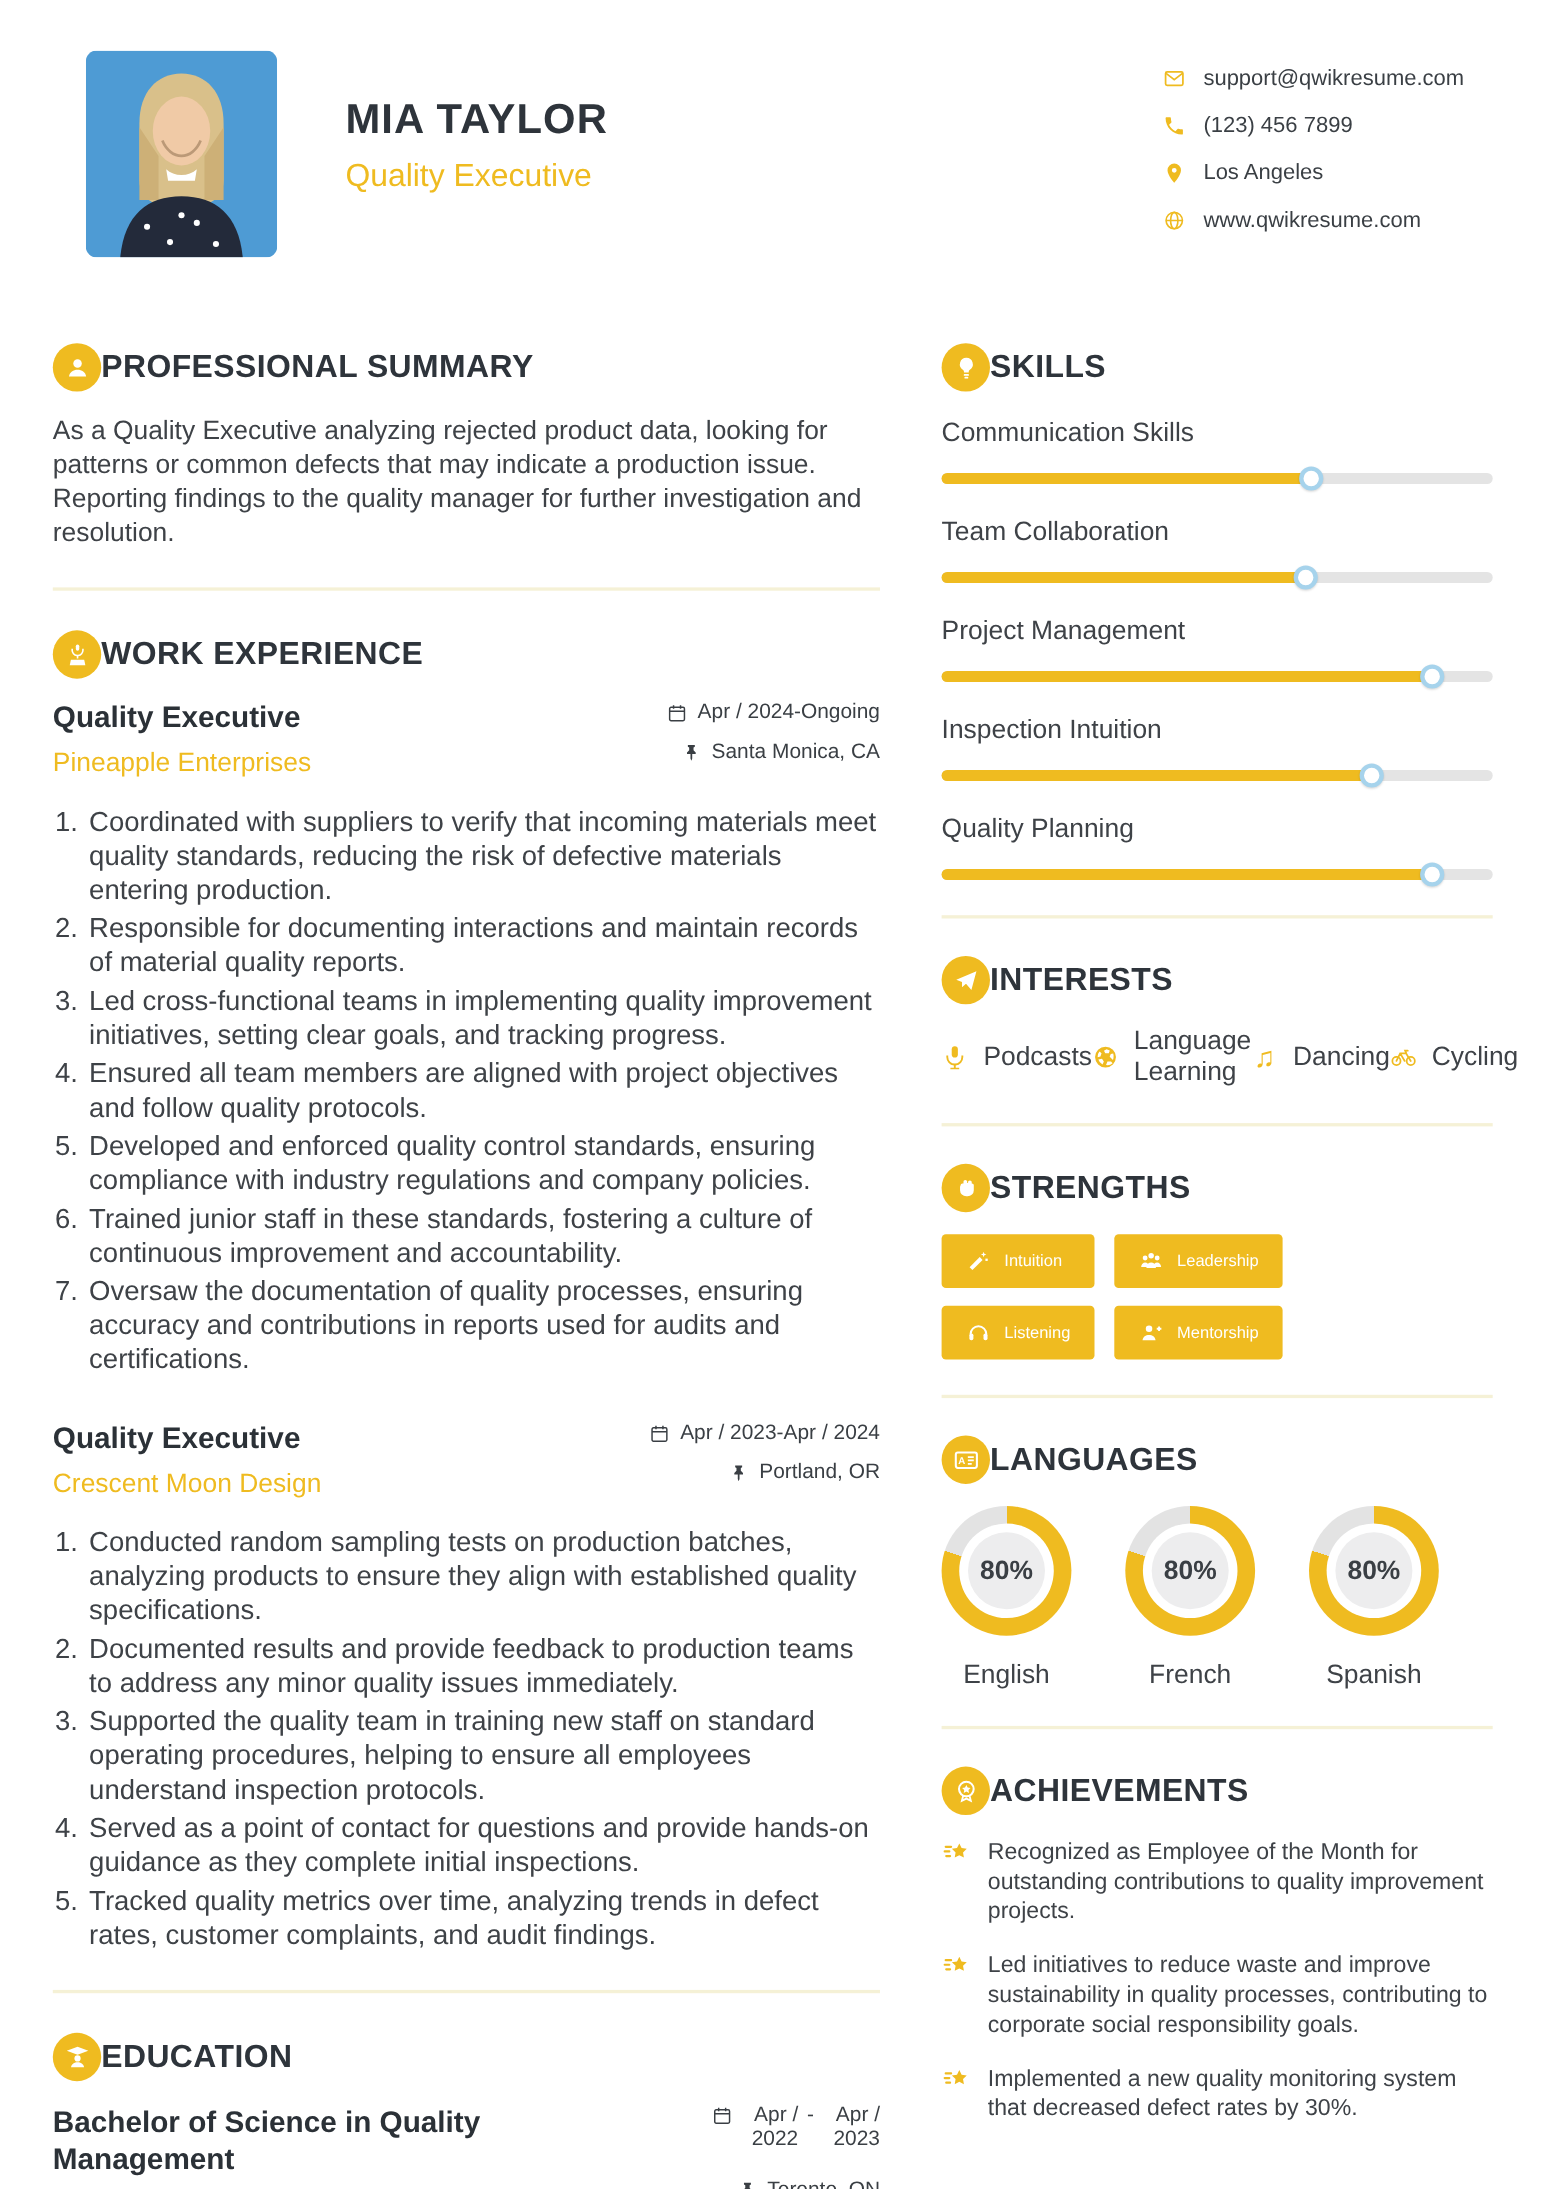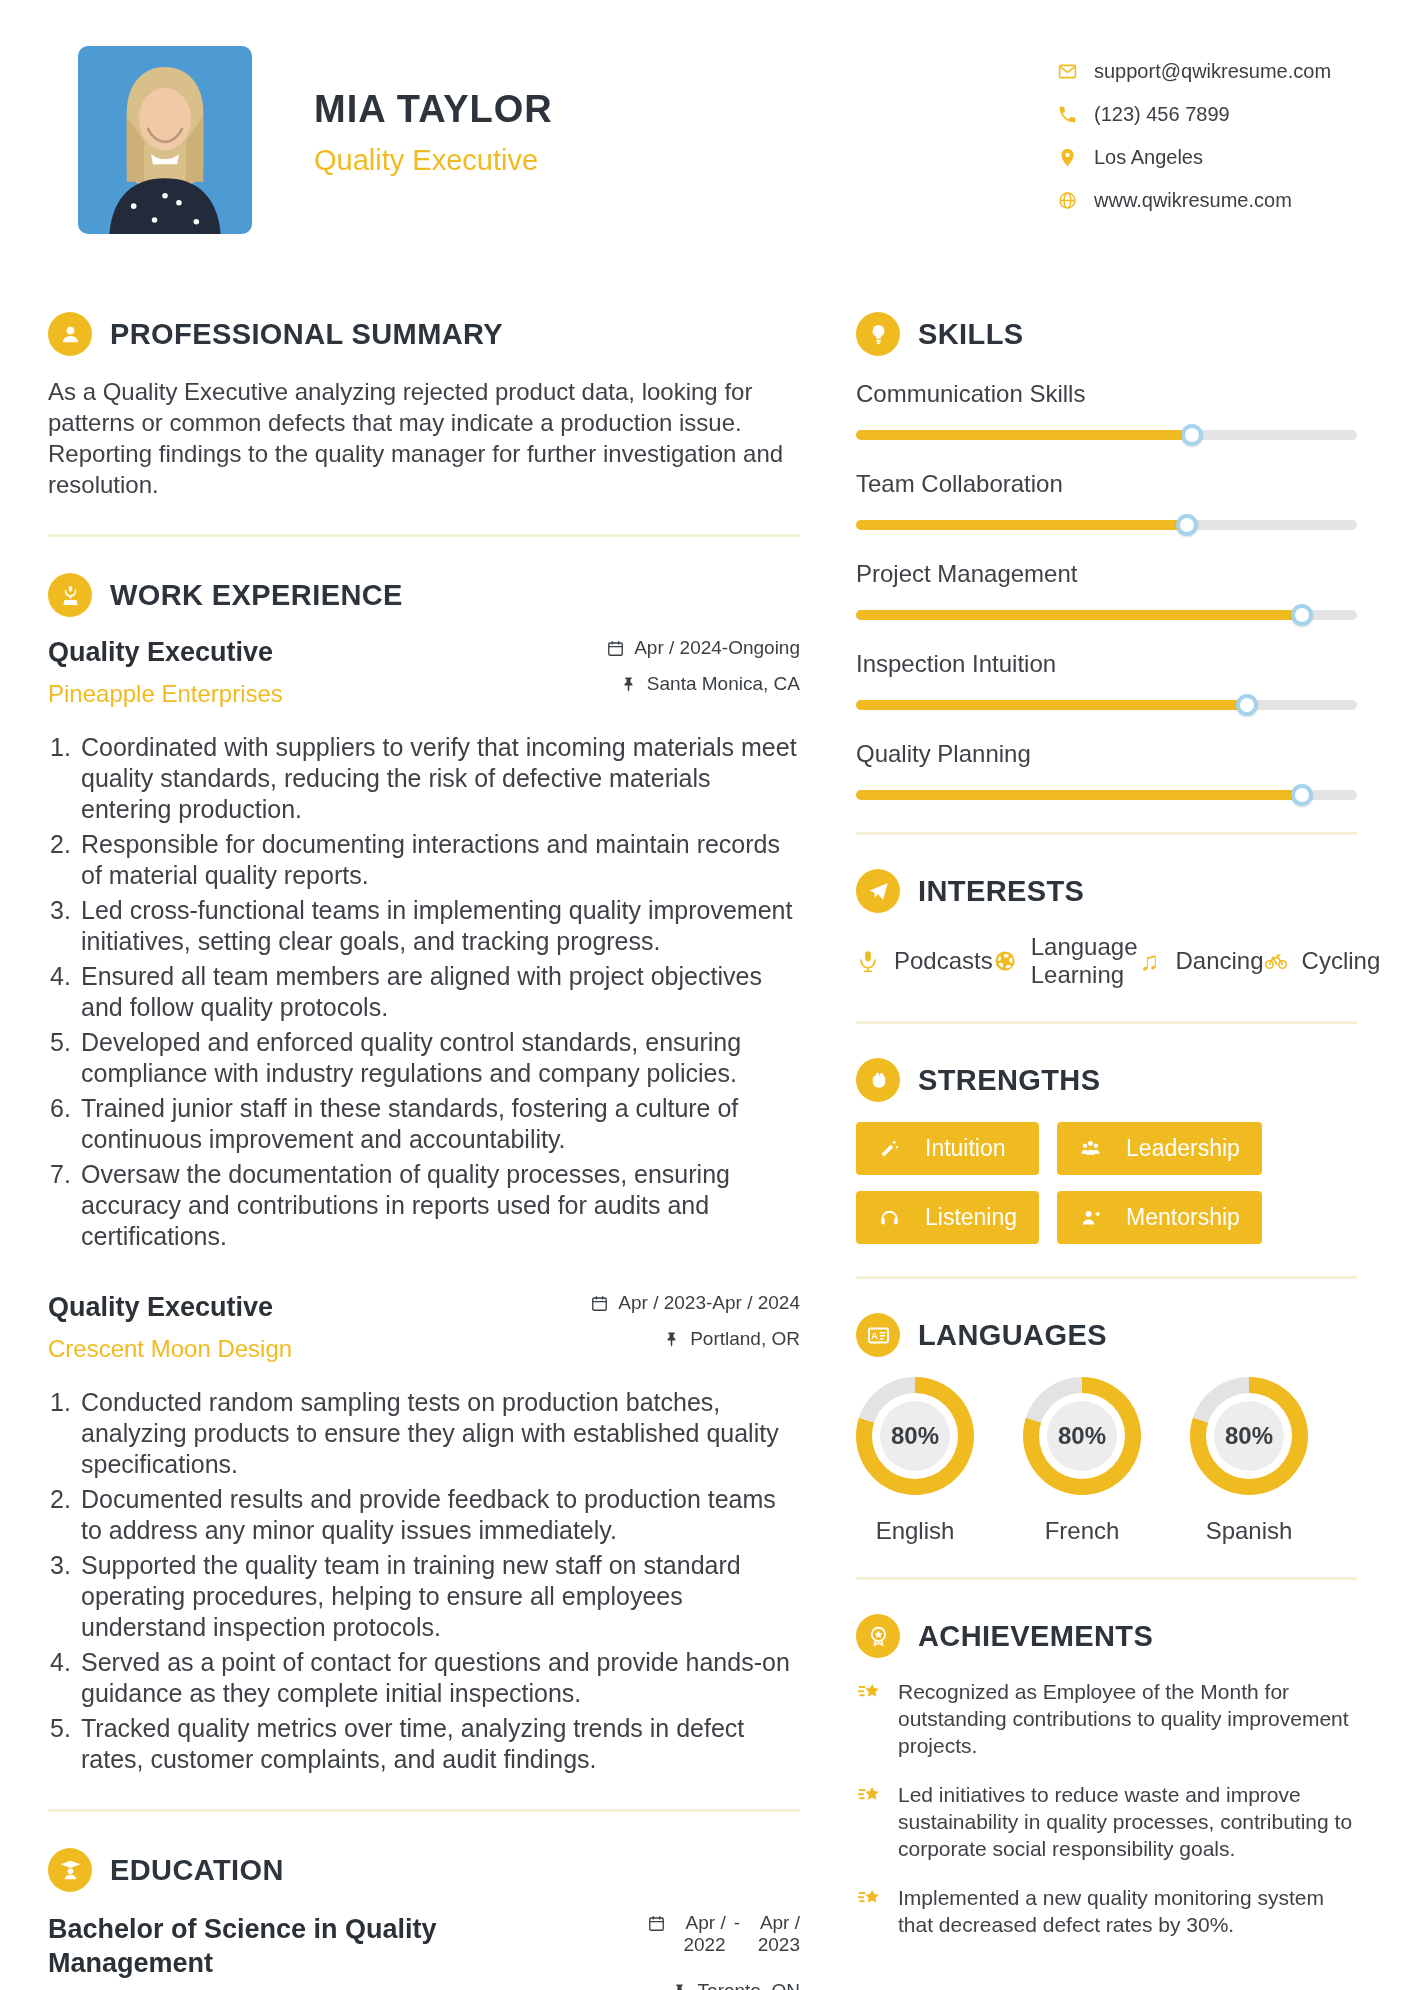--- a/index.html
+++ b/index.html
@@ -27,21 +27,21 @@
   .c-row svg{width:21px;height:21px;flex:none;}
 
   .divider{height:3px;background:var(--divider);border:none;width:100%;}
   .hd-divider{margin-top:40px;}
 
   
   .main{display:flex;gap:56px;margin-top:38px;flex:1;}
   .col-left{width:752px;flex:none;}
   .col-right{flex:1;min-width:0;}
 
-  .sec-head{display:flex;align-items:center;gap:18px;margin-bottom:20px;}
+  .sec-head{display:flex;align-items:center;margin-bottom:20px;}
   .sec-icon{width:44px;height:44px;border-radius:50%;background:var(--accent);display:flex;align-items:center;justify-content:center;flex:none;}
   .sec-icon svg{width:25px;height:25px;}
   .sec-title{font-size:29px;font-weight:800;color:var(--heading);letter-spacing:.4px;}
 
   .body-text{font-size:24px;line-height:31px;color:var(--text);}
 
   .l-divider{margin:34px 0 36px 0;}
   .r-divider{margin:32px 0 34px 0;}
 
   
@@ -72,21 +72,21 @@
   .slider-thumb{position:absolute;top:50%;width:22px;height:22px;border-radius:50%;background:#fff;border:4px solid var(--thumb-border);transform:translate(-50%,-50%);box-shadow:0 1px 2px rgba(0,0,0,.15);}
 
   
   .int-grid{display:grid;grid-template-columns:1fr 1fr 1fr 1fr;row-gap:10px;}
   .int-item{display:flex;align-items:center;gap:14px;font-size:24px;color:var(--text);}
   .int-item svg{width:24px;height:24px;flex:none;}
   .note-glyph{font-size:26px;color:var(--accent);line-height:1;width:24px;text-align:center;}
 
   
   .str-grid{display:grid;grid-template-columns:repeat(2,max-content);column-gap:18px;row-gap:16px;}
-  .badge{display:flex;align-items:center;gap:24px;background:var(--accent);color:#fff;font-size:23px;font-weight:500;padding:13px 22px;border-radius:4px;}
+  .badge{display:flex;align-items:center;gap:12px;background:var(--accent);color:#fff;font-size:15px;font-weight:500;padding:13px 22px;border-radius:4px;}
   .badge svg{width:23px;height:23px;flex:none;}
 
   
   .lang-row{display:flex;gap:49px;margin-top:10px;}
   .lang{display:flex;flex-direction:column;align-items:center;width:118px;}
   .donut{position:relative;width:118px;height:118px;border-radius:50%;}
   .donut-hole{position:absolute;inset:16px;border-radius:50%;background:#fff;}
   .donut-inner{position:absolute;inset:24px;border-radius:50%;background:#EDEDEE;display:flex;align-items:center;justify-content:center;font-size:24px;font-weight:700;color:#3A3F44;}
   .lang-label{margin-top:22px;font-size:24px;color:var(--text);}
 

